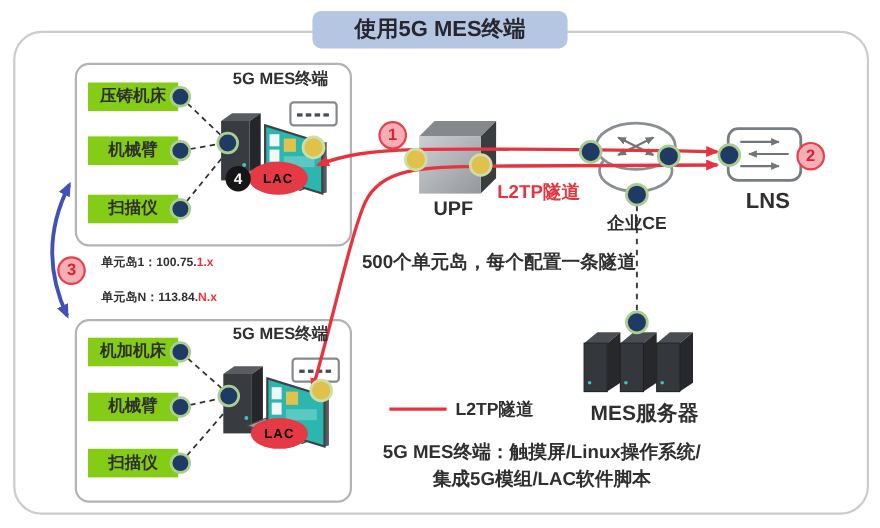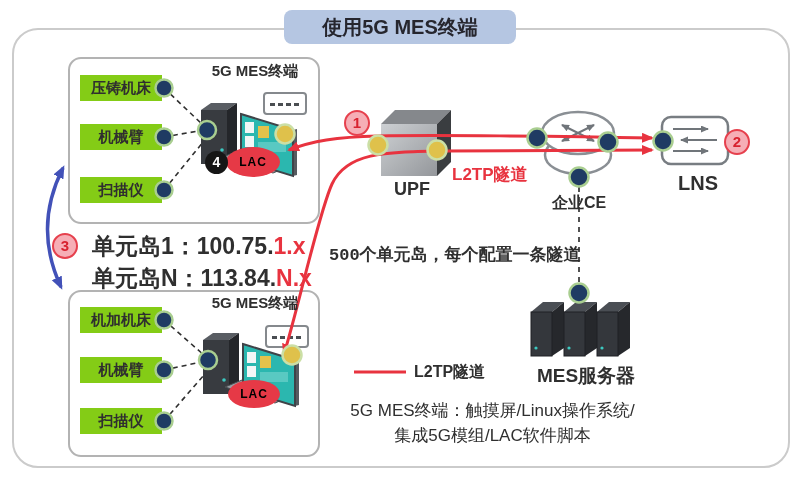--- a/index.html
+++ b/index.html
@@ -32,30 +32,30 @@
     border-radius:50%;text-align:center;font-weight:700;z-index:5;
     box-sizing:border-box;
   }
   .badge.pink{
     width:26px;height:26px;line-height:22px;background:#f6aeb6;border:2px solid #e6404d;
     color:#d8222f;font-size:15px;
   }
   .badge.black{
     width:23px;height:23px;line-height:23px;background:#161616;color:#fff;font-size:14px;
   }
-  .addr{font-size:23px;font-weight:700;z-index:4;white-space:nowrap;}
+  .addr{font-size:11px;font-weight:700;z-index:4;white-space:nowrap;}
   .red{color:#e8333f;}
   .title-badge{
     left:50%;transform:translateX(-50%);top:10px;width:232px;height:34px;line-height:34px;
     background:#b5c6e2;border-radius:8px;text-align:center;font-size:20px;font-weight:700;
     color:#26262e;z-index:5;
   }
   .note{font-size:17px;font-weight:700;}
   .spec{left:330px;top:398px;width:325px;text-align:center;z-index:4;}
-  .spec div{font-size:17px;font-weight:400;line-height:25px;}
+  .spec div{font-size:17px;font-weight:700;line-height:25px;}
 </style>
 </head>
 <body>
 
 <div class="stage">
 
   <div class="abs frame"></div>
 
   <div class="abs groupbox" style="left:68px;top:57px;"></div>
   <div class="abs groupbox" style="left:68px;top:290px;"></div>
@@ -234,20 +234,20 @@
   <div class="abs addr" style="left:92px;top:263px;">
     <span>单元岛N：113.84.</span><span class="red">N.x</span>
   </div>
 
   <div class="abs lbl center" style="left:386px;top:179px;width:52px;font-size:18px;">UPF</div>
   <div class="abs lbl red" style="left:452px;top:163px;font-size:17px;">L2TP隧道</div>
   <div class="abs lbl center" style="left:543px;top:193px;width:72px;font-size:16px;">企业CE</div>
   <div class="abs lbl center" style="left:669px;top:172px;width:58px;font-size:20px;">LNS</div>
   <div class="abs lbl center" style="left:534px;top:363px;width:104px;font-size:19px;">MES服务器</div>
 
-  <div class="abs lbl note" style="left:329px;top:243px;font-family:Liberation Mono, monospace;">500个单元岛，每个配置一条隧道</div>
+  <div class="abs lbl note" style="left:329px;top:227px;">500个单元岛，每个配置一条隧道</div>
   <div class="abs lbl" style="left:414px;top:362px;font-size:16px;">L2TP隧道</div>
   <div class="abs spec">
     <div>5G MES终端：触摸屏/Linux操作系统/</div>
     <div>集成5G模组/LAC软件脚本</div>
   </div>
 
 </div>
 
 </body></html>

